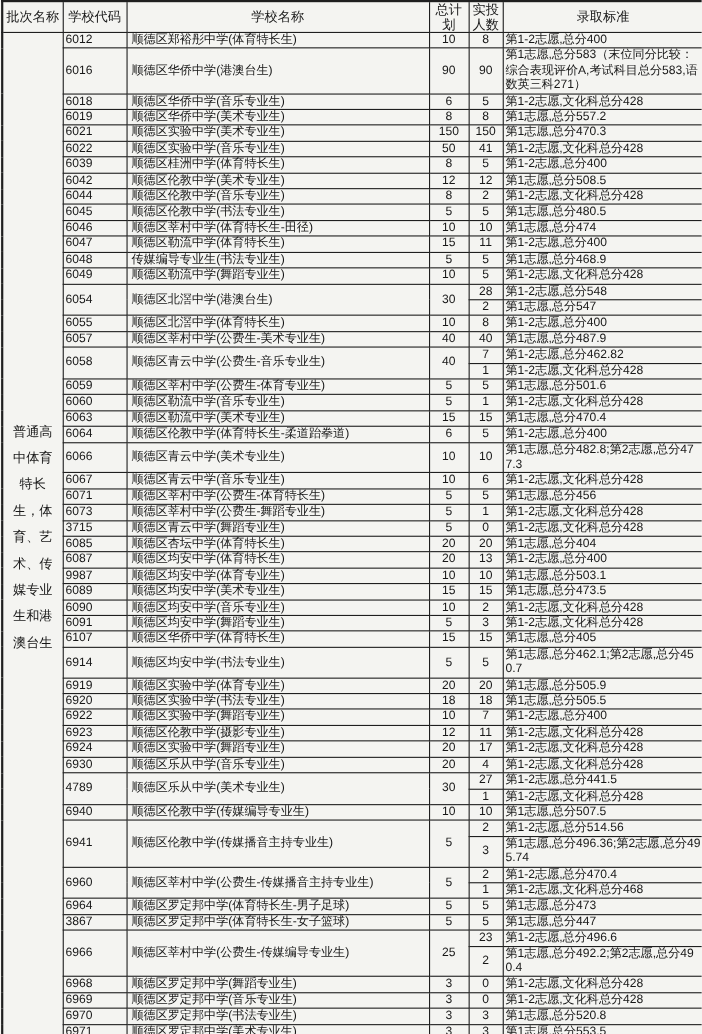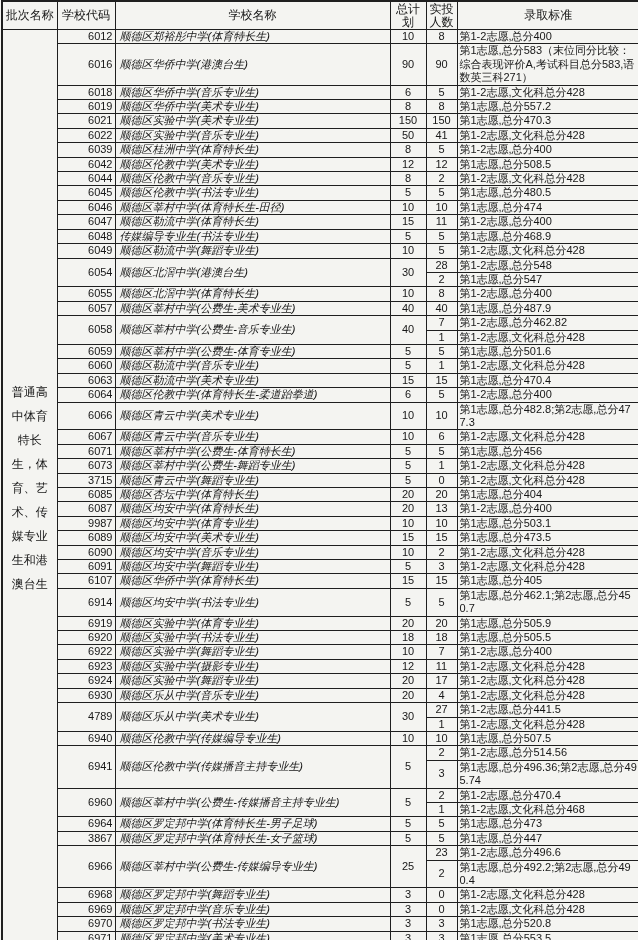--- a/index.html
+++ b/index.html
@@ -51,22 +51,22 @@
     text-align:center;
     padding:0 1px;
   }
   td.batch-cell{
     text-align:center;
     font-size:12px;
     line-height:24px;
     padding:0 3px;
     vertical-align:middle;
   }
-  td.code-cell{text-align:right;}
-  td.name-cell{text-align:left;padding-left:4px;font-style:italic;}
+  td.code-cell{text-align:left;}
+  td.name-cell{text-align:left;padding-left:4px;}
   td.plan-cell{text-align:center;}
   td.actual-cell{text-align:center;}
   td.standard-cell{text-align:left;}
   tbody tr{height:13px;}
 </style>
 </head>
 <body>
 
 <div class="page">
   <table class="admission">
@@ -208,21 +208,21 @@
         </tr>
         <tr>
           <td class="code-cell">6057</td>
           <td class="name-cell">顺德区莘村中学(公费生-美术专业生)</td>
           <td class="plan-cell">40</td>
           <td class="actual-cell">40</td>
           <td class="standard-cell">第1志愿,总分487.9</td>
         </tr>
         <tr>
           <td class="code-cell" rowspan="2">6058</td>
-          <td class="name-cell" rowspan="2">顺德区莘村中学(公费生-音乐专业生)</td>
+          <td class="name-cell" rowspan="2">顺德区青云中学(公费生-音乐专业生)</td>
           <td class="plan-cell" rowspan="2">40</td>
           <td class="actual-cell">7</td>
           <td class="standard-cell">第1-2志愿,总分462.82</td>
         </tr>
         <tr>
           <td class="actual-cell">1</td>
           <td class="standard-cell">第1-2志愿,文化科总分428</td>
         </tr>
         <tr>
           <td class="code-cell">6059</td>
@@ -359,21 +359,21 @@
         </tr>
         <tr>
           <td class="code-cell">6922</td>
           <td class="name-cell">顺德区实验中学(舞蹈专业生)</td>
           <td class="plan-cell">10</td>
           <td class="actual-cell">7</td>
           <td class="standard-cell">第1-2志愿,总分400</td>
         </tr>
         <tr>
           <td class="code-cell">6923</td>
-          <td class="name-cell">顺德区实验中学(摄影专业生)</td>
+          <td class="name-cell">顺德区伦教中学(摄影专业生)</td>
           <td class="plan-cell">12</td>
           <td class="actual-cell">11</td>
           <td class="standard-cell">第1-2志愿,文化科总分428</td>
         </tr>
         <tr>
           <td class="code-cell">6924</td>
           <td class="name-cell">顺德区实验中学(舞蹈专业生)</td>
           <td class="plan-cell">20</td>
           <td class="actual-cell">17</td>
           <td class="standard-cell">第1-2志愿,文化科总分428</td>

